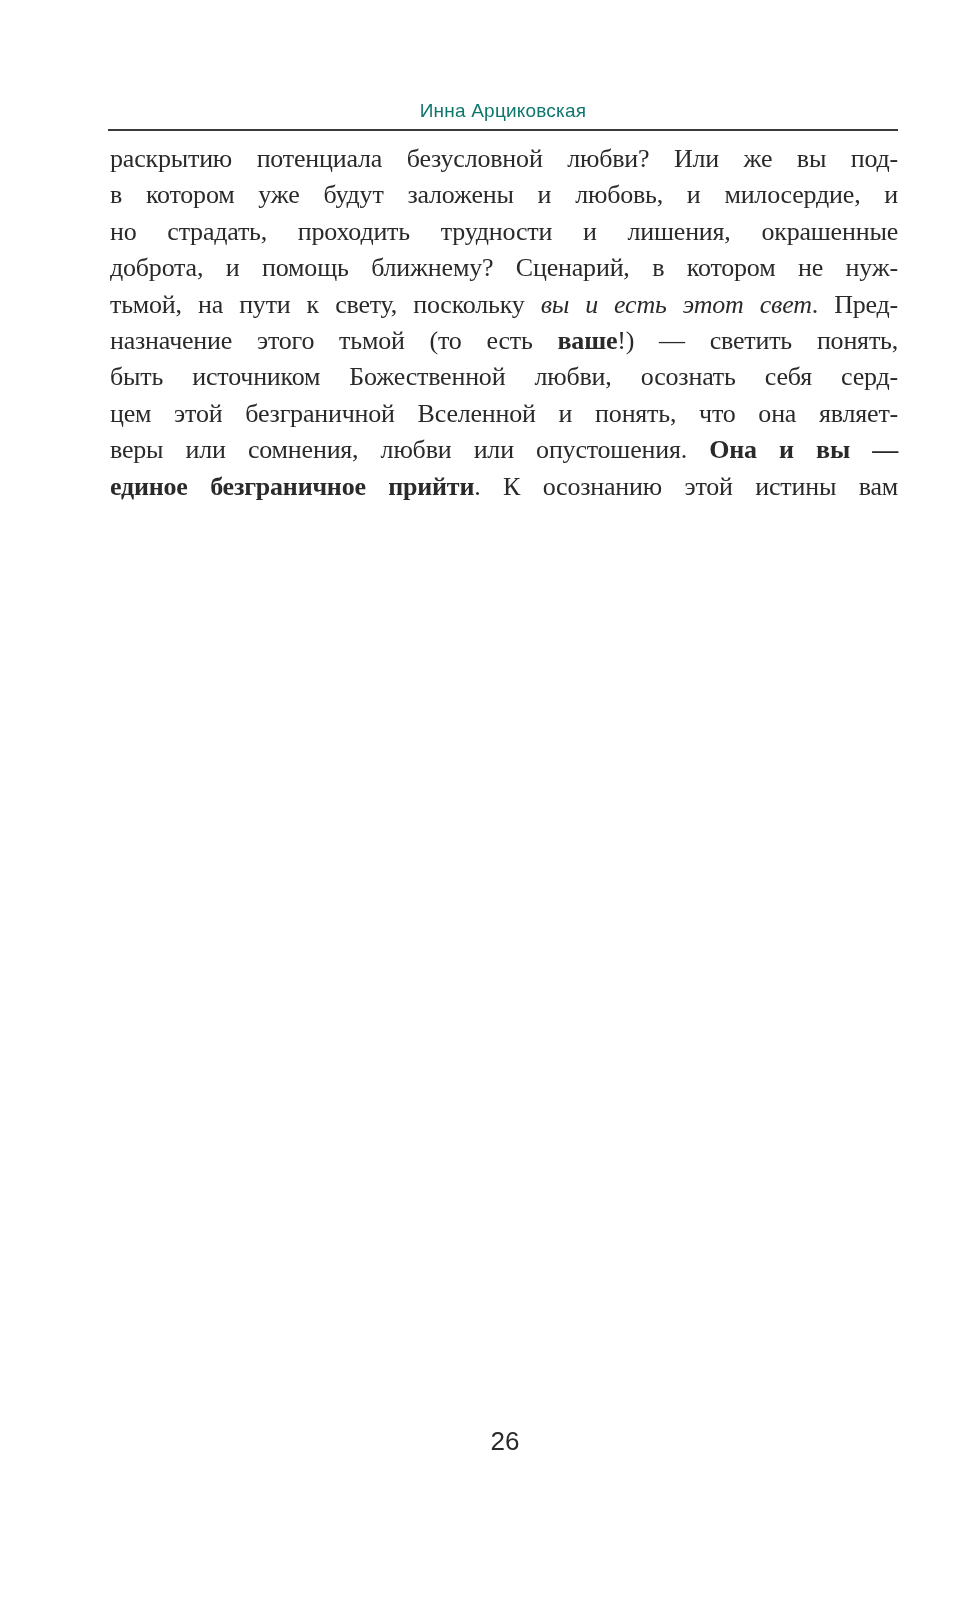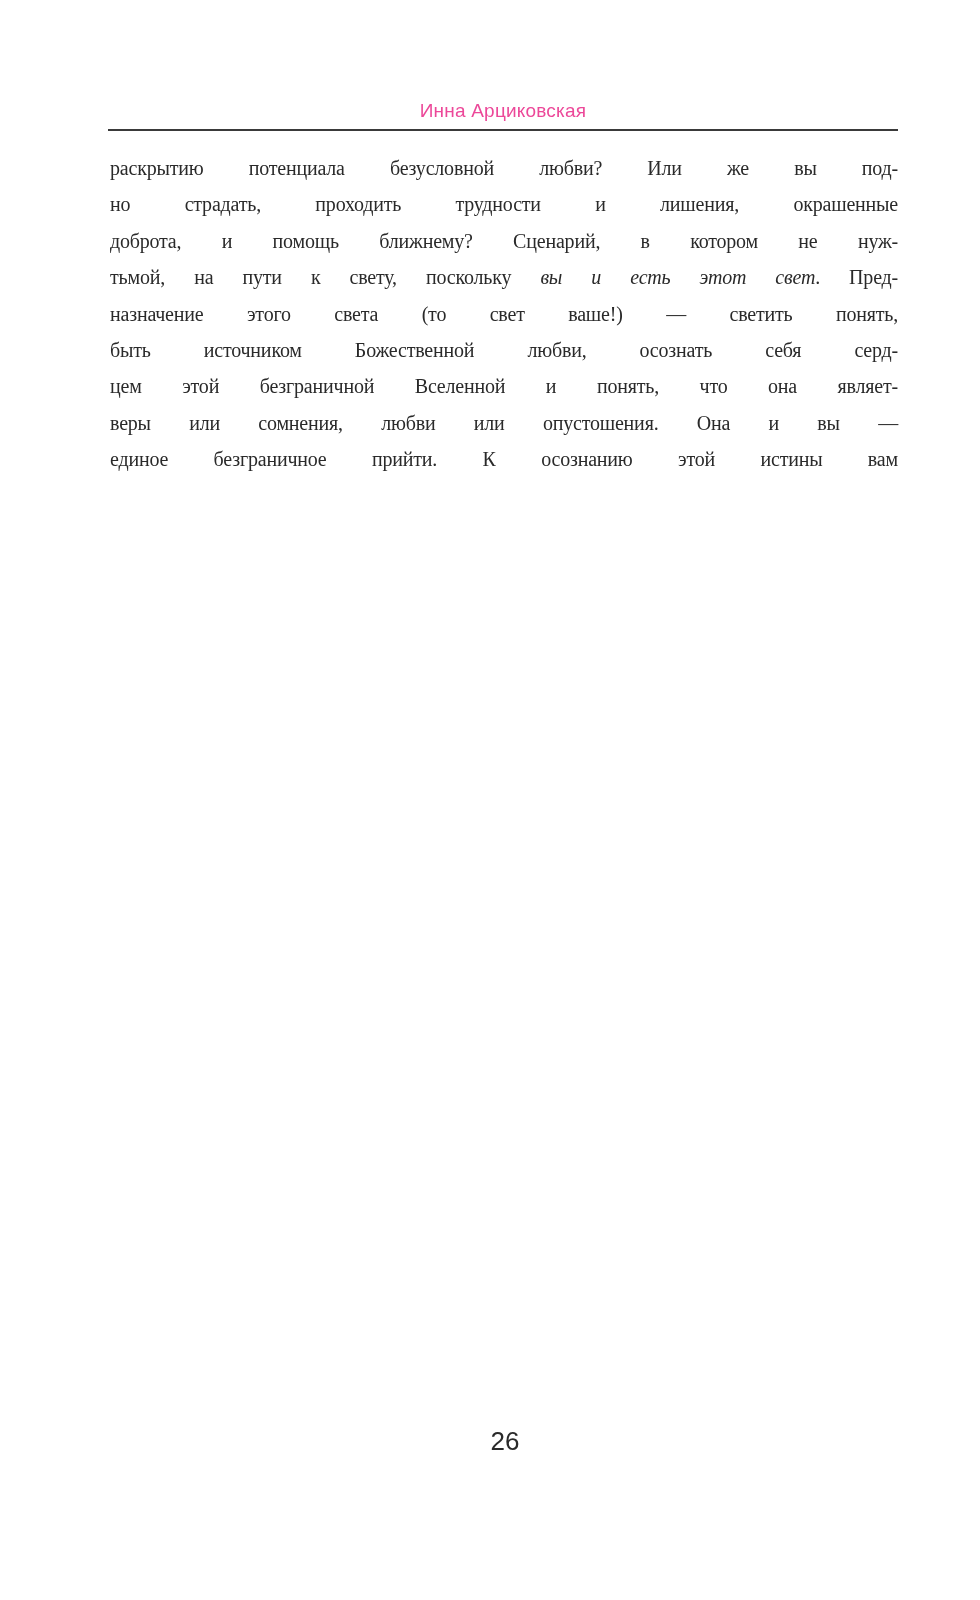--- a/index.html
+++ b/index.html
@@ -6,55 +6,56 @@
   body {
     width: 980px; height: 1600px; background: #ffffff;
     position: relative; overflow: hidden;
     font-family: "Liberation Serif", "DejaVu Serif", serif;
     color: #2a2a2a;
   }
   .header {
     position: absolute; left: 108px; top: 100px; width: 790px;
     text-align: center;
     font-family: "Liberation Sans", "DejaVu Sans", sans-serif;
-    font-size: 19px; color: #ec4899;
+    font-size: 19px; color: #0f766e;
     letter-spacing: 0.2px;
   }
   .header-rule {
     position: absolute; left: 108px; top: 129px; width: 790px;
     height: 0; border-top: 2px solid #3a3a3a;
   }
   .body-text {
-    position: absolute; left: 110px; top: 150px; width: 788px;
-    font-size: 20px; line-height: 36.4px;
+    position: absolute; left: 110px; top: 141px; width: 788px;
+    font-size: 26px; line-height: 36.4px;
     text-align: justify;
     letter-spacing: -0.2px;
   }
   .line { display: block; text-align: justify; text-align-last: justify; white-space: nowrap; }
   .line.last { text-align-last: left; }
   em { font-style: italic; }
-  strong { font-weight: normal; margin-top: 28px; }
+  strong { font-weight: bold; margin-top: 28px; }
   .page-number {
     position: absolute; left: 0; width: 1010px; top: 1426px;
     text-align: center;
     font-family: "Liberation Sans", "DejaVu Sans", sans-serif;
     font-size: 26px; color: #2a2a2a;
   }
 </style>
 </head>
 <body>
 
 <div class="header">Инна Арциковская</div>
 <div class="header-rule"></div>
 
 <div class="body-text">
   <span class="line">раскрытию потенциала безусловной любви? Или же вы под-</span>
+  <span class="line">в котором уже будут заложены и любовь, и милосердие, и</span>
   <span class="line">но страдать, проходить трудности и лишения, окрашенные</span>
   <span class="line">доброта, и помощь ближнему? Сценарий, в котором не нуж-</span>
   <span class="line"><span>тьмой, на пути к свету, поскольку </span><em>вы и есть этот свет</em><span>. Пред-</span></span>
-  <span class="line"><span>назначение этого света (то свет </span><strong>ваше</strong><span>!) — светить понять,</span></span>
+  <span class="line"><span>назначение этого тьмой (то есть </span><strong>ваше</strong><span>!) — светить понять,</span></span>
   <span class="line">быть источником Божественной любви, осознать себя серд-</span>
   <span class="line">цем этой безграничной Вселенной и понять, что она являет-</span>
   <span class="line"><span>веры или сомнения, любви или опустошения. </span><strong>Она и вы —</strong></span>
   <span class="line"><strong>единое безграничное прийти</strong><span>. К осознанию этой истины вам</span></span>
 </div>
 
 <div class="page-number">26</div>
 
 </body></html>

